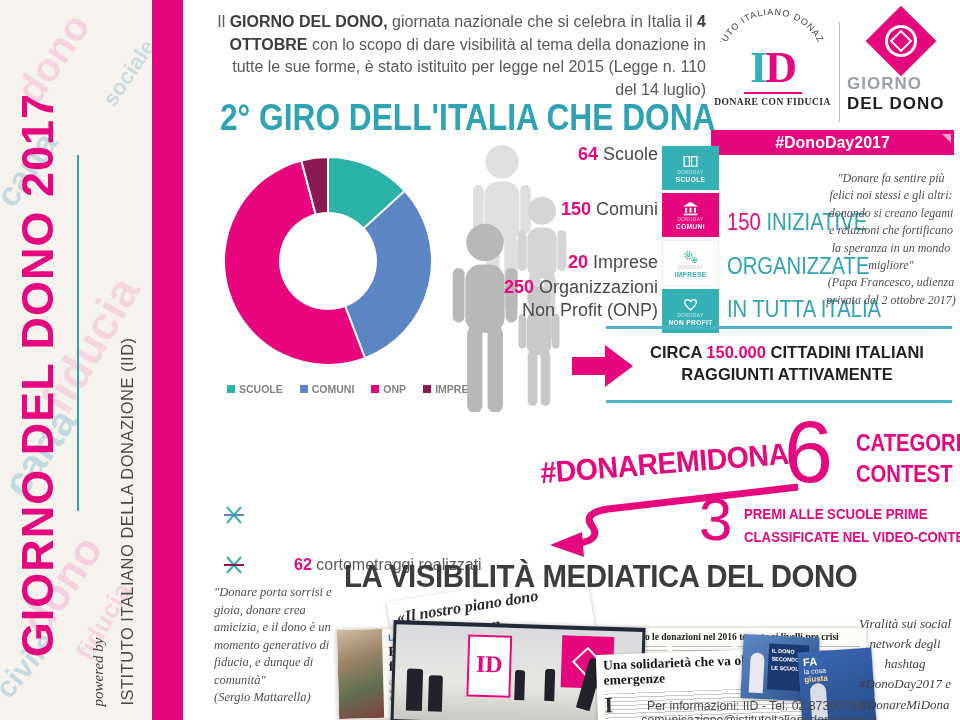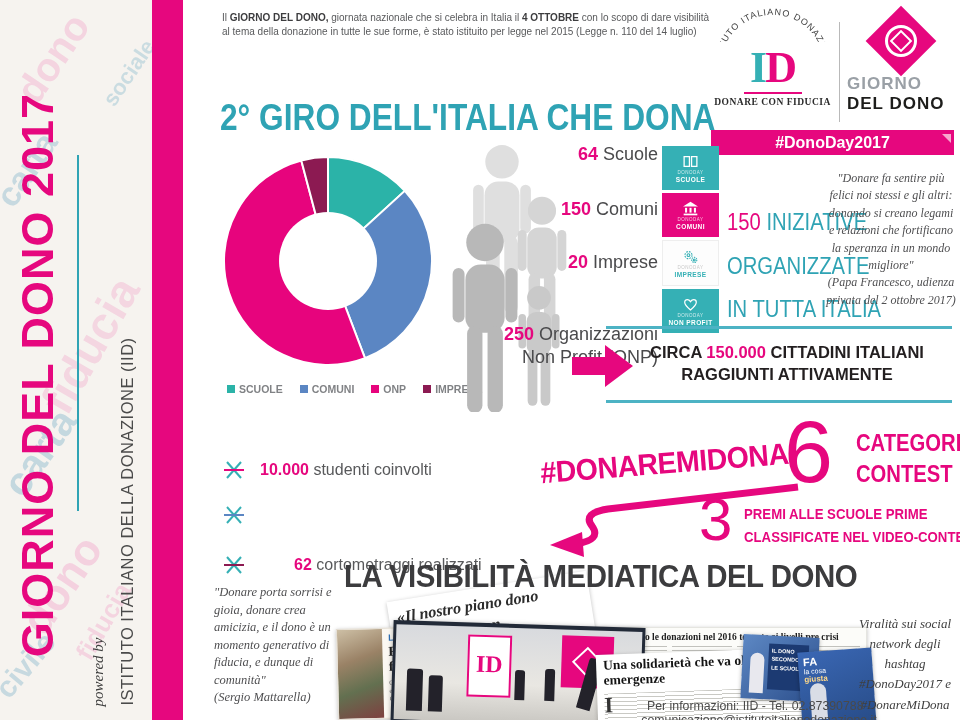--- a/index.html
+++ b/index.html
@@ -23,21 +23,21 @@
   #side-title{left:-300px;top:347px;width:680px;height:56px;transform:rotate(-90deg);
       text-align:center;font-size:45px;font-weight:bold;letter-spacing:1px;color:#e6077e;}
   #side-rule{left:77px;top:155px;width:2px;height:356px;background:#2fa3b4;}
   #side-powered{left:18px;top:664px;width:160px;transform:rotate(-90deg);transform-origin:80px 8px;
       font-size:15px;font-style:italic;color:#3f3f3f;text-align:center;font-family:"Liberation Serif",serif;}
   #side-org{left:-68px;top:512px;width:390px;transform:rotate(-90deg);
       font-size:16.5px;color:#4a4a4a;letter-spacing:.5px;text-align:center;}
   #side-bar{left:152px;top:0;width:31px;height:720px;background:#e6077e;}
 
   
-  #intro{left:222px;top:11px;width:492px;font-size:10px;line-height:1.42;color:#58595b;}
+  #intro{left:214px;top:11px;width:492px;font-size:16px;line-height:1.42;color:#58595b;text-align:right;}
   #intro b{color:#3d3d3f;}
   #main-title{left:220px;top:97px;font-size:36px;color:#2fa3b4;font-weight:bold;letter-spacing:0;}
 
   
   #logo-iid{left:710px;top:8px;width:125px;height:120px;text-align:center;}
   #logo-iid .monogram{font-family:"Liberation Serif",serif;font-weight:bold;font-size:44px;line-height:1;letter-spacing:-2px;}
   #logo-iid .mono-i{color:#35b0b5;} #logo-iid .mono-d{color:#e6077e;}
   #logo-iid .pinkline{width:58px;height:2px;background:#e6077e;margin:2px auto 3px;}
   #logo-iid .tagline{font-family:"Liberation Serif",serif;font-weight:bold;font-size:9.5px;color:#2b2b2b;letter-spacing:.5px;}
   #logo-divider{left:839px;top:22px;width:1px;height:100px;background:#b9b9b9;}
@@ -59,21 +59,21 @@
   #legend{left:227px;top:383px;display:flex;gap:17px;font-size:10.5px;color:#808285;font-weight:bold;}
   .leg-item{display:flex;align-items:center;gap:4px;}
   .leg-sw{width:8px;height:8px;display:inline-block;}
 
   
   #figures{left:448px;top:142px;}
 
   
   .stat{position:absolute;right:302px;text-align:right;font-size:18px;color:#4a4a4c;white-space:nowrap;}
   .stat b{color:#e6077e;}
-  #stat-3{line-height:1.25;margin-top:47px;}
+  #stat-3{line-height:1.25;}
 
   
   #tiles{left:662px;top:146px;width:57px;display:flex;flex-direction:column;gap:3px;}
   .tile{height:44px;display:flex;flex-direction:column;align-items:center;justify-content:center;gap:1px;}
   .tile-teal{background:#35b0b5;color:#fff;}
   .tile-pink{background:#e6077e;color:#fff;}
   .tile-white{background:#fdfdfd;border:1px solid #eee;color:#35b0b5;}
   .tile .brand{font-size:4.5px;letter-spacing:.5px;opacity:.75;}
   .tile .name{font-size:6.5px;font-weight:bold;letter-spacing:.4px;}
   .tile-white .brand{color:#b5b5b5;}
@@ -306,30 +306,20 @@
   </div>
 
   <div class="abs tealline" style="left:606px;top:326px;width:346px;"></div>
   <svg class="abs" style="left:572px;top:344px;" width="62" height="44" viewBox="0 0 62 44">
     <polygon points="0,13 33,13 33,1 61,22 33,43 33,31 0,31" fill="#e6077e"></polygon>
   </svg>
   <div id="reach" class="abs"><span>CIRCA </span><span class="num">150.000</span><span> CITTADINI ITALIANI RAGGIUNTI ATTIVAMENTE</span></div>
   <div class="abs tealline" style="left:606px;top:400px;width:346px;"></div>
 
 
-  <div class="bullet" style="top:458px;">
-    <svg width="24" height="24" viewBox="0 0 24 24">
-        <g stroke-width="2">
-          <line x1="5" y1="4" x2="19" y2="20" stroke="#35b0b5"></line>
-          <line x1="19" y1="4" x2="5" y2="20" stroke="#35b0b5"></line>
-          <line x1="2" y1="12" x2="22" y2="12" stroke="#e6077e"></line>
-        </g>
-      </svg>
-    <span><b>10.000</b> <span>studenti coinvolti</span></span>
-  </div>
   <div class="bullet" style="top:503px;">
     <svg width="24" height="24" viewBox="0 0 24 24">
         <g stroke-width="2">
           <line x1="5" y1="4" x2="19" y2="20" stroke="#35b0b5"></line>
           <line x1="19" y1="4" x2="5" y2="20" stroke="#35b0b5"></line>
           <line x1="2" y1="12" x2="22" y2="12" stroke="#5b86c3"></line>
         </g>
       </svg>
   </div>
   <div class="bullet" style="top:553px;gap:48px;">

